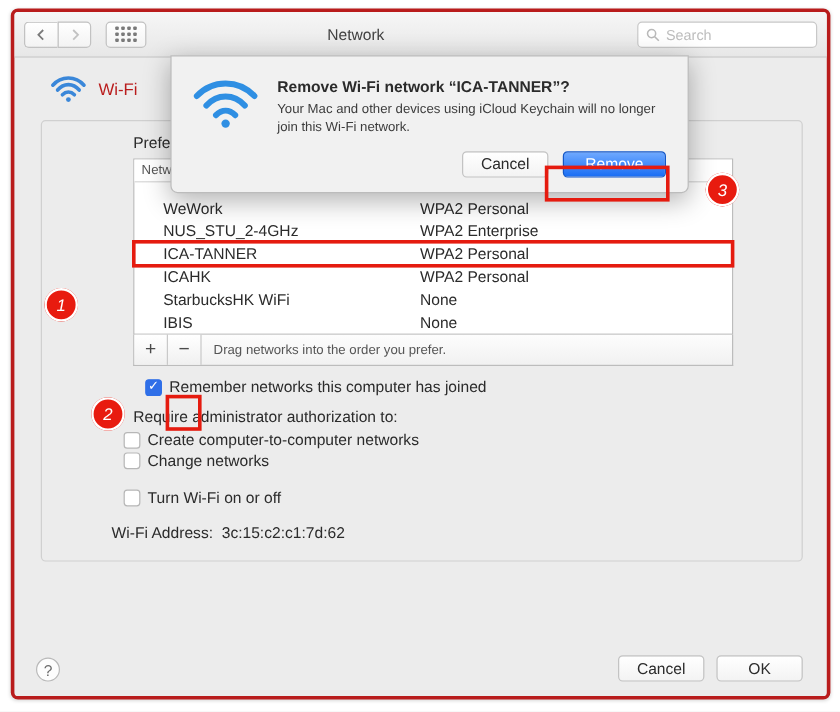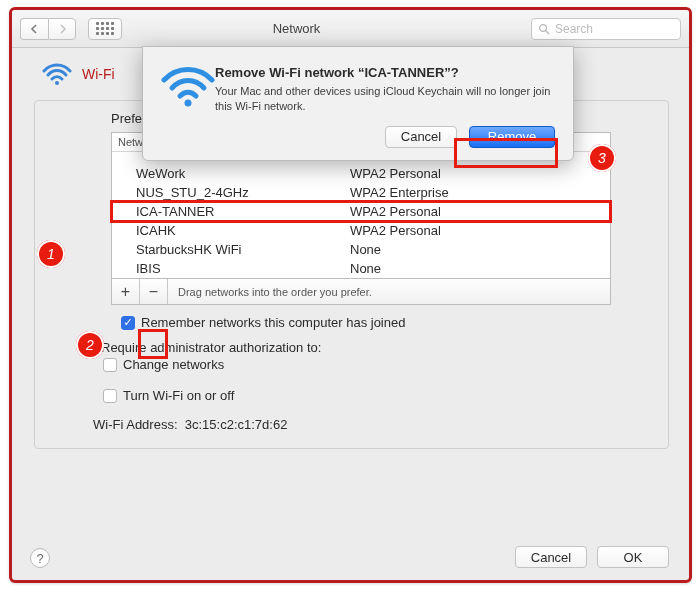--- a/index.html
+++ b/index.html
@@ -107,21 +107,21 @@
   .hint { padding-left: 10px; }
 
   .chk-row { display:flex; align-items:center; gap:6px; margin-top:10px; margin-left:36px; font-size:13px;}
   .chk {
     width:14px; height:14px; border-radius:3px;
     border:1px solid #b7b7b7; background:#fff; display:inline-flex;
     align-items:center; justify-content:center;
   }
   .chk.on { background:#2f6fe8; border-color:#2f6fe8;}
   .chk.on::after { content:"✓"; color:#fff; font-size:11px; line-height:1;}
-  .sub { margin-left:16px; margin-top:10px; font-size:13px;}
+  .sub { margin-left:26px; margin-top:10px; font-size:13px;}
   .indent { margin-left: 18px; margin-top:4px;}
   .addr { margin-left:8px; margin-top:14px; font-size:13px;}
 
   .help {
     position:absolute; left:18px; bottom:12px;
     width:20px; height:20px; border-radius:50%;
     border:1px solid #b9b9b9; background:#fdfdfd;
     display:flex; align-items:center; justify-content:center;
     color:#6d6d6d; font-size:13px;
   }
@@ -139,21 +139,21 @@
   }
 
   
   .sheet {
     position:absolute; top:36px; left:130px; width:432px;
     background:#f1f1f1;
     border:1px solid #bcbcbc;
     border-bottom-left-radius:6px; border-bottom-right-radius:6px;
     box-shadow: 0 6px 22px rgba(0,0,0,0.3);
     padding: 18px 18px 14px 18px;
-    display:flex; gap:0;
+    display:flex; gap:16px;
   }
   .sheet .icon {}
   .sheet .msg { flex:1; }
   .sheet .msg .h { font-weight:bold; font-size:13px; margin-bottom:4px;}
   .sheet .msg .d { font-size:11px; color:#3c3c3c; line-height:1.35; }
   .sheet-btns { position:absolute; right:18px; bottom:12px; display:flex; gap:12px; align-items:center;}
   .sheet { padding-bottom: 46px; }
 
   .callout {
     position:absolute;
@@ -264,20 +264,24 @@
         <div class="sq minus">−</div>
         <div class="hint">Drag networks into the order you prefer.</div>
       </div>
 
       <div class="chk-row">
         <span class="chk on"></span>
         <span>Remember networks this computer has joined</span>
       </div>
 
       <div class="sub">Require administrator authorization to:</div>
+      <div class="sub indent chk-row" style="margin-top:4px;">
+        <span class="chk"></span>
+        <span>Create computer-to-computer networks</span>
+      </div>
       <div class="sub indent chk-row" style="margin-top:2px;">
         <span class="chk"></span>
         <span>Change networks</span>
       </div>
       <div class="sub indent chk-row" style="margin-top:16px;">
         <span class="chk"></span>
         <span>Turn Wi-Fi on or off</span>
       </div>
 
       <div class="addr">

